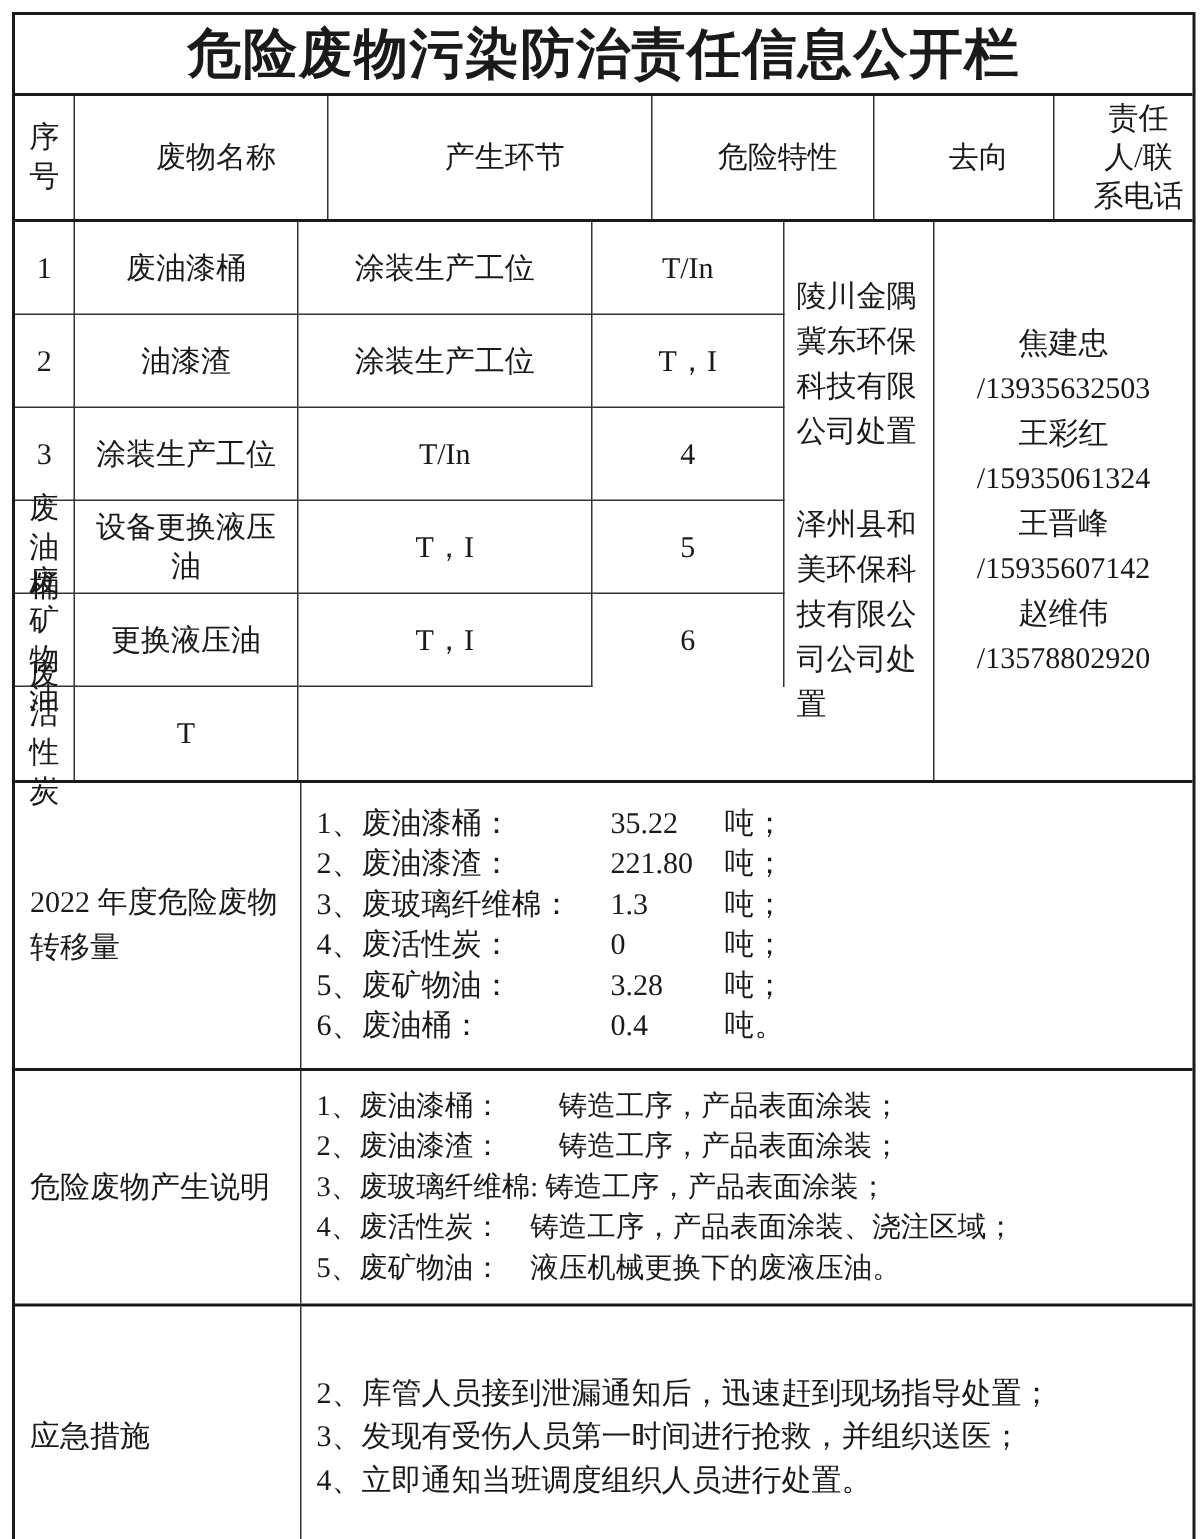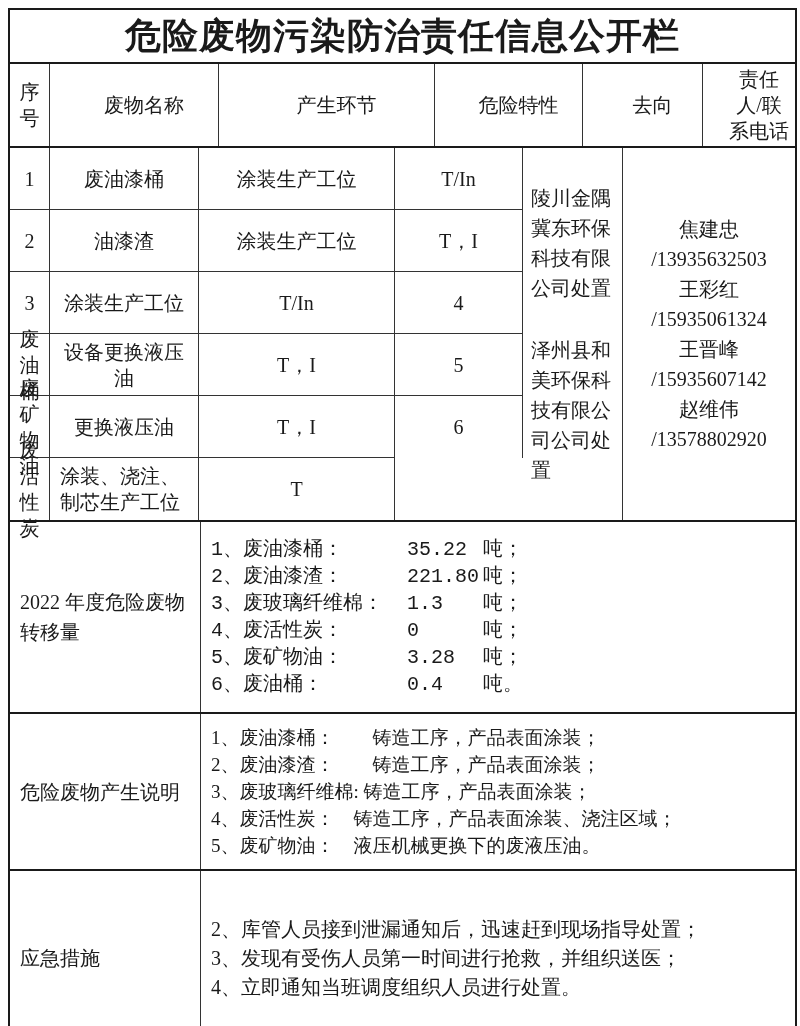--- a/index.html
+++ b/index.html
@@ -32,21 +32,21 @@
   .contact-entry{line-height:30px;}
   
   .section{display:grid;grid-template-columns:191px 1fr;border-top:2px solid #1a1a1a;}
   .sec-label{display:flex;align-items:center;border-right:1px solid #333;
              font-weight:normal;font-size:20px;padding:6px 6px 6px 10px;box-sizing:border-box;
              line-height:30px;white-space:pre-line;}
   .sec-body{display:flex;flex-direction:column;justify-content:center;
             padding:10px 10px 10px 10px;box-sizing:border-box;}
   .transfer-body{min-height:190px;}
   .transfer-line{display:grid;grid-template-columns:196px 76px auto;
-                 font-size:20px;line-height:27px;font-family:Liberation Mono, monospace;}
+                 font-size:20px;line-height:27px;}
   .explain-body{min-height:147px;}
   .explain-line{font-size:19px;line-height:27px;white-space:pre-wrap;}
   .emergency-body{min-height:174px;}
   .emergency-line{font-size:20px;line-height:29px;}
 </style>
 </head>
 <body>
 
 <div class="board">
 
@@ -84,21 +84,20 @@
     <div class="cell">设备更换液压油</div>
     <div class="cell">T，I</div>
 
     <div class="cell">5</div>
     <div class="cell">废矿物油</div>
     <div class="cell">更换液压油</div>
     <div class="cell">T，I</div>
 
     <div class="cell lastrow">6</div>
     <div class="cell lastrow">废活性炭</div>
-    <div class="cell lastrow align-left">涂装、浇注、制芯生产工位</div>
     <div class="cell lastrow">T</div>
 
     <div class="merged dest-cell">
       <p>陵川金隅冀东环保科技有限公司处置</p>
       <p>泽州县和美环保科技有限公司公司处置</p>
     </div>
 
     <div class="merged contact-cell">
       <div class="contact-entry">
         <div>焦建忠</div>

